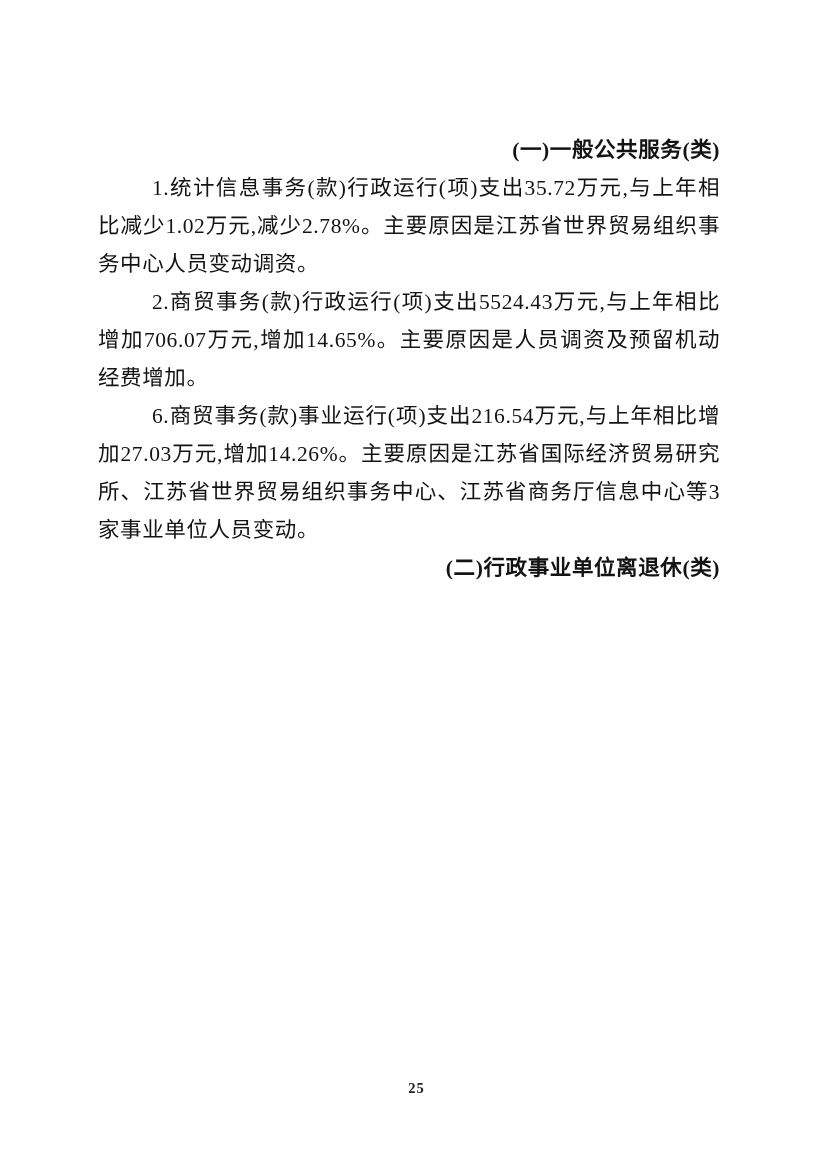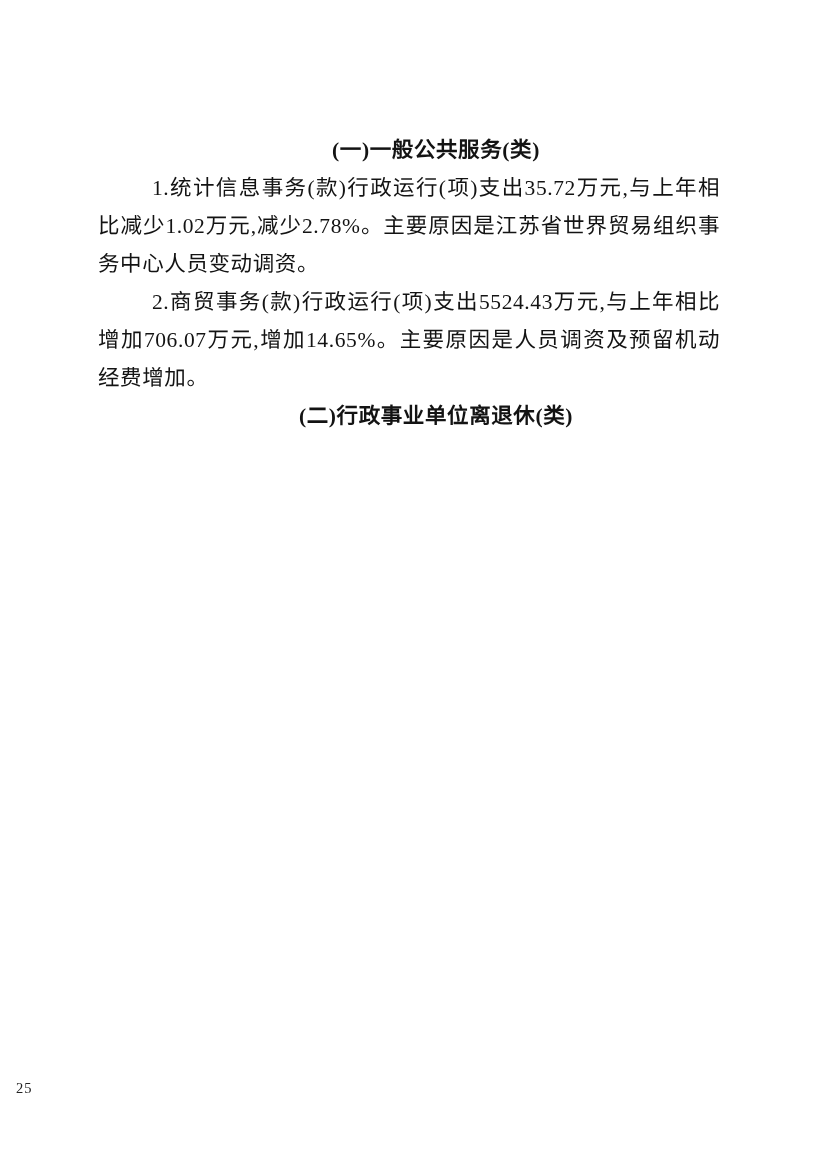--- a/index.html
+++ b/index.html
@@ -27,36 +27,39 @@
     text-align: justify;
     text-justify: inter-ideograph;
   }
   .content p {
     margin: 0;
     padding: 0;
     text-indent: 54px;
   }
   .content p.heading {
     font-weight: bold;
-    text-align: center;
+    text-align: right;
   }
   .footer {
     position: absolute;
-    left: 16px;
+    left: 6px;
     right: 0;
     top: 1080px;
+    text-align: center;
     font-size: 14.5px;
     letter-spacing: 1px;
     color: #222222;
+    font-weight: bold;
   }
 </style>
 </head>
 <body>
 
 <div class="page">
   <div class="content">
     <p class="heading">(一)一般公共服务(类)</p>
     <p class="para">1.统计信息事务(款)行政运行(项)支出35.72万元,与上年相比减少1.02万元,减少2.78%。主要原因是江苏省世界贸易组织事务中心人员变动调资。</p>
     <p class="para">2.商贸事务(款)行政运行(项)支出5524.43万元,与上年相比增加706.07万元,增加14.65%。主要原因是人员调资及预留机动经费增加。</p>
+    <p class="para">6.商贸事务(款)事业运行(项)支出216.54万元,与上年相比增加27.03万元,增加14.26%。主要原因是江苏省国际经济贸易研究所、江苏省世界贸易组织事务中心、江苏省商务厅信息中心等3家事业单位人员变动。</p>
     <p class="heading">(二)行政事业单位离退休(类)</p>
   </div>
   <div class="footer">25</div>
 </div>
 
 </body></html>

